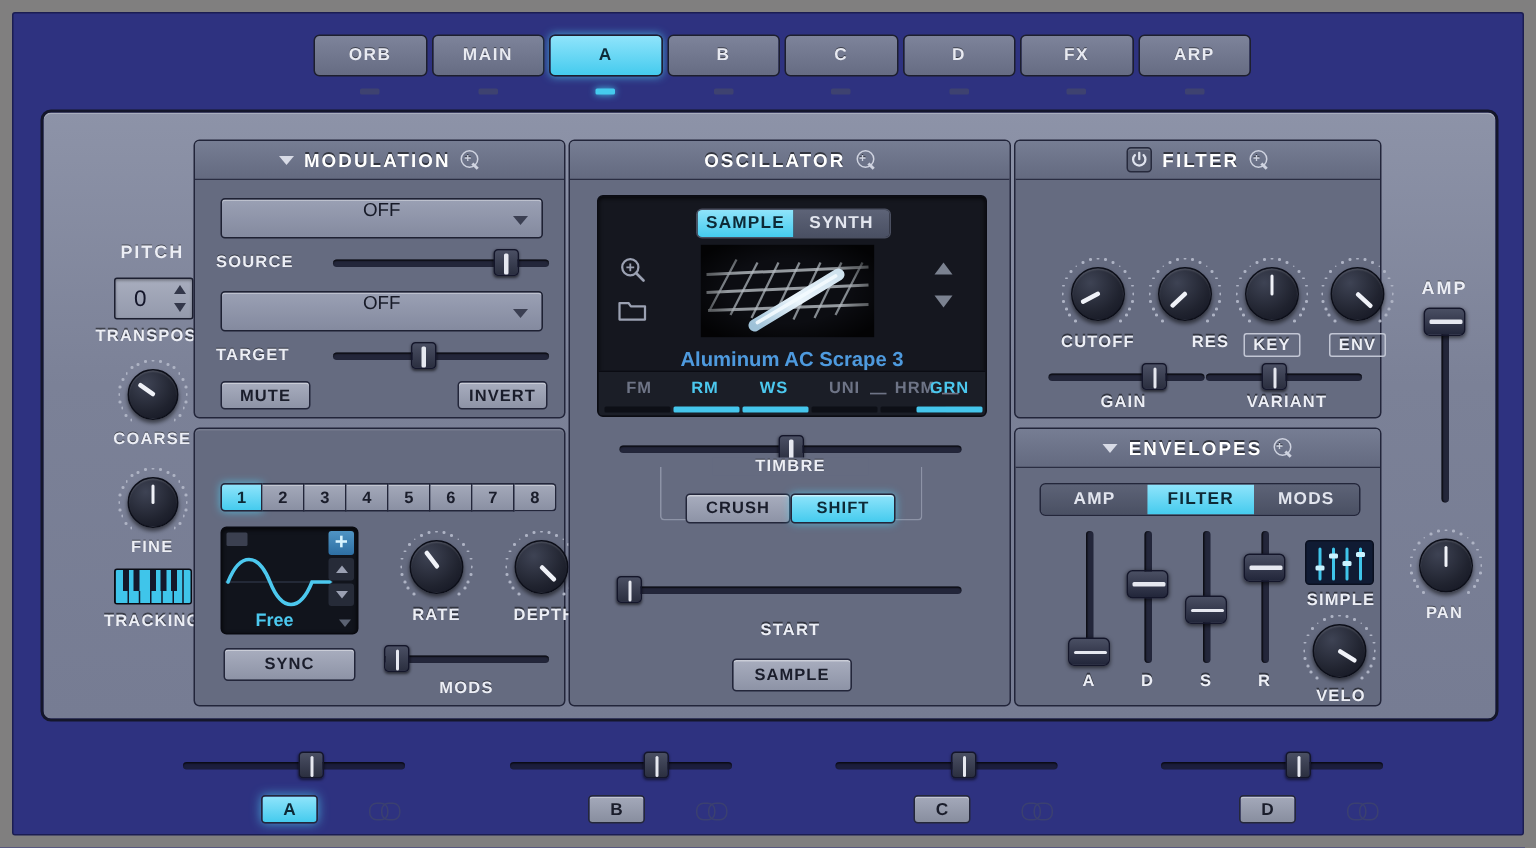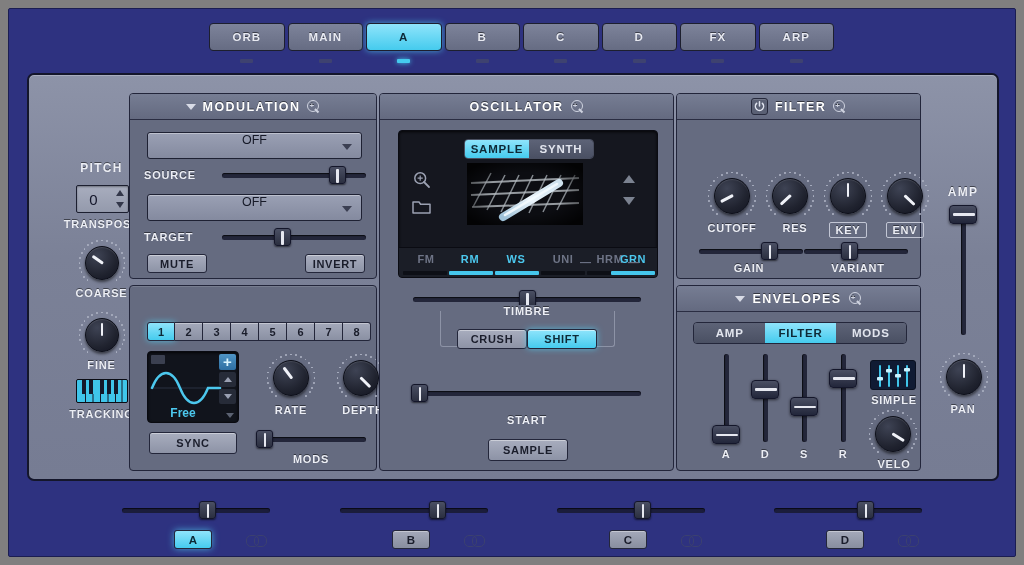--- a/index.html
+++ b/index.html
@@ -532,20 +532,21 @@
           </svg>
         </div>
 
         <div style="position:absolute;right:22px;top:44px;">
           <span class="smallarrow ar-up" style="display:block;border-left-width:6px;border-right-width:6px;border-bottom-width:8px;border-bottom-color:#7b8290;"></span>
         </div>
         <div style="position:absolute;right:22px;top:66px;">
           <span class="smallarrow ar-dn" style="display:block;border-left-width:6px;border-right-width:6px;border-top-width:8px;border-top-color:#7b8290;"></span>
         </div>
 
+        <div style="position:absolute;left:0;right:0;top:101px;text-align:center;color:#4e9ade;font-size:13.5px;font-weight:bold;">Aluminum AC Scrape 3</div>
 
         <div class="osctabs">
           <div class="osctab" style="left:6px;width:42px;">FM</div>
           <div class="osctab on" style="left:50px;width:42px;">RM</div>
           <div class="osctab on" style="left:96px;width:42px;">WS</div>
           <div class="osctab" style="left:143px;width:42px;">UNI</div>
           <div class="osctab" style="left:189px;width:44px;">HRM</div>
           <div class="osctab on" style="left:212px;width:44px;">GRN</div>
           <div class="oscsep" style="left:181px;">—</div>
           <div class="oscsep" style="left:229px;">—</div>
@@ -645,21 +646,21 @@
             <i style="left: 22.597px; top: 22.7271px;"></i>
             <i style="left: 22.1019px; top: 27.913px;"></i>
             <i style="left: 20.4764px; top: 32.8623px;"></i>
             <i style="left: 17.8004px; top: 37.3318px;"></i>
             <i style="left: 14.2055px; top: 41.102px;"></i>
           </div>
         <div class="dial" style="width:36px;height:36px;margin-left:-18px;top:6px;">
           <div class="ptr" style="transform:rotate(-133deg);"></div>
         </div>
       </div>
-      <div class="lbl" style="position:absolute;left:88px;top:128px;width:60px;">RES</div>
+      <div class="lbl" style="position:absolute;left:100px;top:128px;width:60px;">RES</div>
 
       <div class="knob" style="left:147px;top:78px;width:48px;height:48px;">
         <div class="ticks">
             <i style="left: -16.0055px; top: 41.102px;"></i>
             <i style="left: -19.6004px; top: 37.3318px;"></i>
             <i style="left: -22.2764px; top: 32.8623px;"></i>
             <i style="left: -23.9019px; top: 27.913px;"></i>
             <i style="left: -24.397px; top: 22.7271px;"></i>
             <i style="left: -23.7376px; top: 17.5597px;"></i>
             <i style="left: -21.9559px; top: 12.6644px;"></i>

